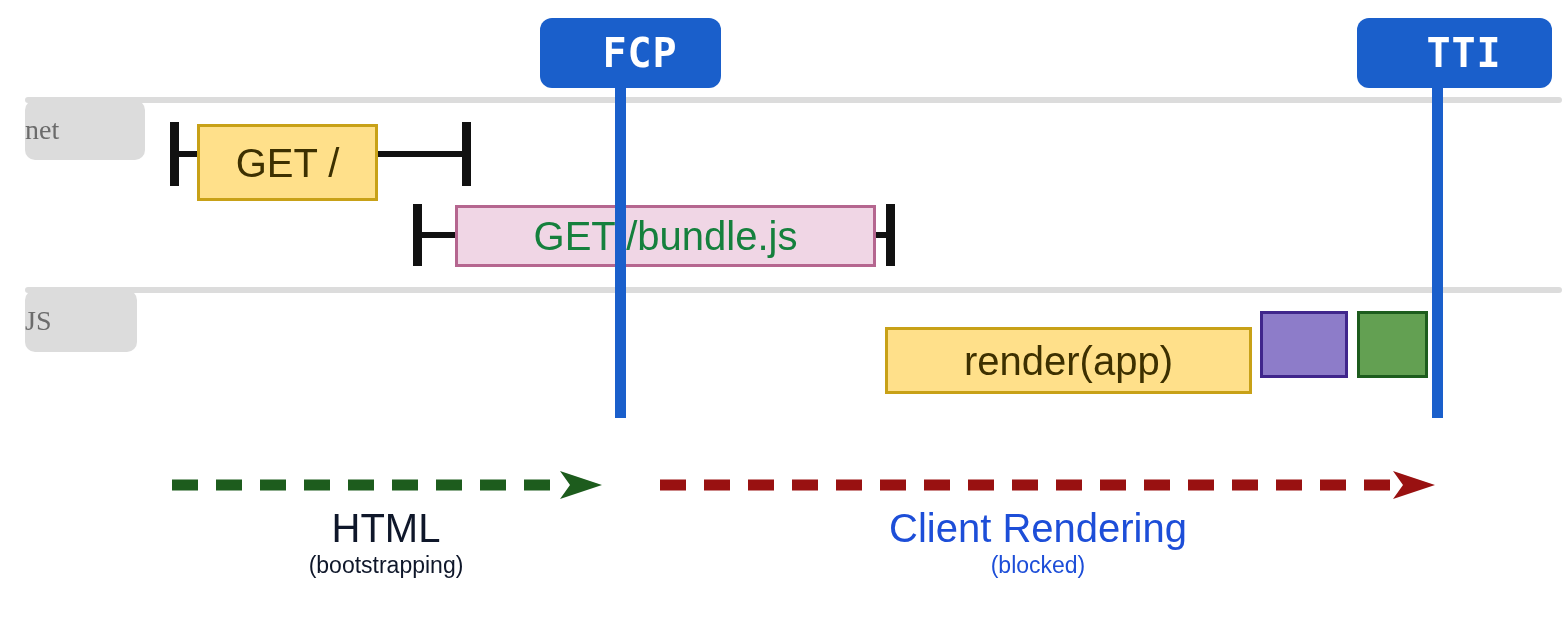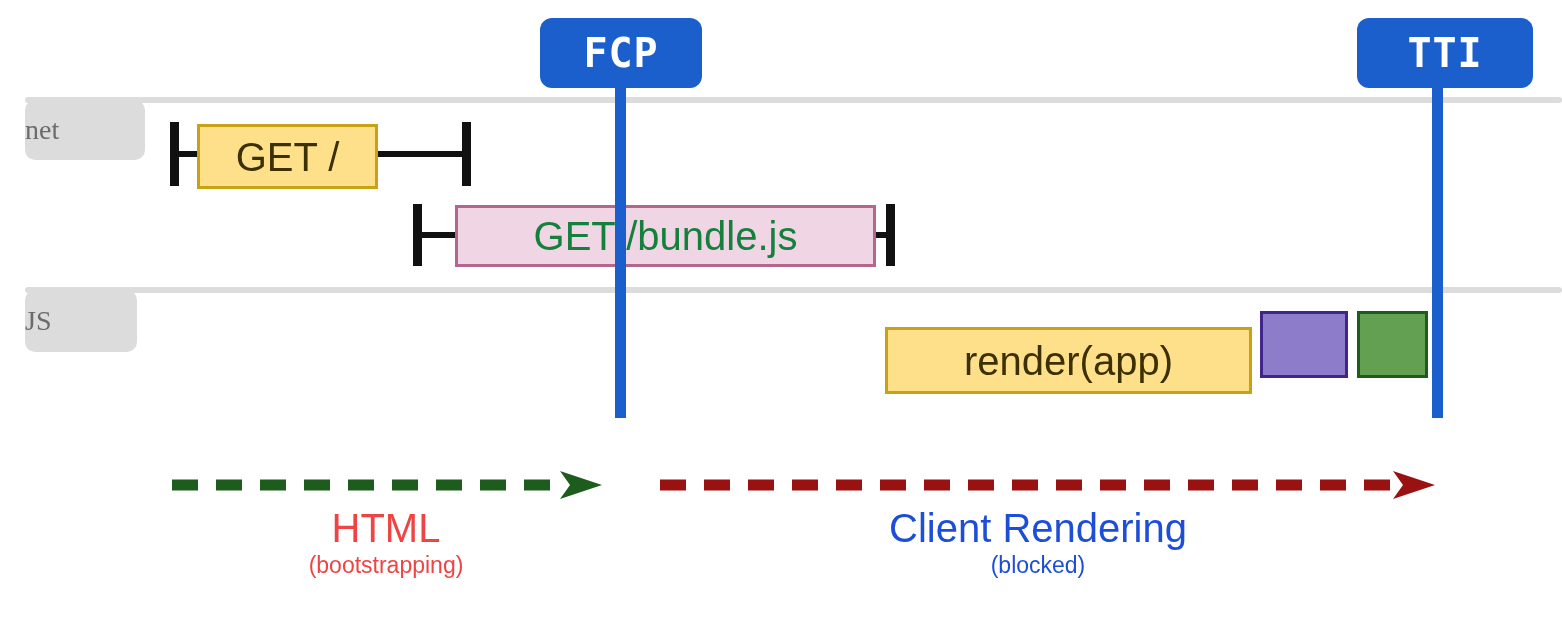--- a/index.html
+++ b/index.html
@@ -51,20 +51,21 @@
     border-radius: 12px;
     display: flex;
     align-items: center;
     justify-content: center;
     color: #ffffff;
     font-family: "DejaVu Sans Mono", monospace;
     font-weight: bold;
     font-size: 40px;
     letter-spacing: 1px;
     z-index: 6;
+    padding-left: 19px;
   }
   .milestone-line {
     position: absolute;
     width: 11px;
     background: #1a5fcb;
     z-index: 5;
   }
 
   
   .bar {
@@ -144,41 +145,41 @@
   </div>
 
   <div class="whisker-stem" id="wstem-get-root" style="left: 170px; top: 151px; width: 301px; background: rgb(17, 17, 17);"></div>
   <div class="whisker-cap" id="wcapl-get-root" style="left: 170px; top: 122px; height: 64px; background: rgb(17, 17, 17);"></div>
   <div class="whisker-cap" id="wcapr-get-root" style="left: 462px; top: 122px; height: 64px; background: rgb(17, 17, 17);"></div>
 
   <div class="whisker-stem" id="wstem-get-bundle" style="left: 413px; top: 232px; width: 482px; background: rgb(17, 17, 17);"></div>
   <div class="whisker-cap" id="wcapl-get-bundle" style="left: 413px; top: 204px; height: 62px; background: rgb(17, 17, 17);"></div>
   <div class="whisker-cap" id="wcapr-get-bundle" style="left: 886px; top: 204px; height: 62px; background: rgb(17, 17, 17);"></div>
 
-  <div class="bar" id="bar-get-root" style="left: 197px; top: 124px; width: 181px; height: 65px; background: rgb(255, 224, 138); border-color: rgb(200, 161, 23); color: rgb(61, 48, 0); justify-content: center;">
+  <div class="bar" id="bar-get-root" style="left: 197px; top: 124px; width: 181px; height: 77px; background: rgb(255, 224, 138); border-color: rgb(200, 161, 23); color: rgb(61, 48, 0); justify-content: center;">
     <span class="bar-label">GET /</span>
   </div>
 
   <div class="bar" id="bar-get-bundle" style="left: 455px; top: 205px; width: 421px; height: 62px; background: rgb(240, 214, 229); border-color: rgb(181, 102, 143); color: #15803d;">
     <span class="bar-label">GET /bundle.js</span>
   </div>
 
   <div class="bar" id="bar-render-app" style="left: 885px; top: 311px; width: 367px; height: 67px; background: rgb(255, 224, 138); border-color: rgb(200, 161, 23); color: rgb(61, 48, 0); margin-top: 16px;">
     <span class="bar-label">render(app)</span>
   </div>
 
   <div class="bar" id="bar-js-task-purple" style="left: 1260px; top: 311px; width: 88px; height: 67px; background: rgb(141, 124, 201); border-color: rgb(64, 38, 140); color: rgb(255, 255, 255);"></div>
   <div class="bar" id="bar-js-task-green" style="left: 1357px; top: 311px; width: 71px; height: 67px; border-color: rgb(29, 92, 29); color: rgb(255, 255, 255); background: rgb(99, 160, 82);"></div>
 
   <svg class="phase-arrow" id="arrow-html" viewBox="0 0 430 30" preserveAspectRatio="none" style="left: 172px; top: 470px; width: 430px;">
     <line id="arrow-html-line" x1="0" y1="15" x2="392" y2="15" stroke="#1d5c1d" stroke-width="11" stroke-dasharray="26 18" stroke-linecap="butt"></line>
     <polygon id="arrow-html-head" points="388,1 430,15 388,29 398,15" fill="#1d5c1d"></polygon>
   </svg>
 
-  <div class="phase-caption" id="caption-html" style="left: 176px; top: 505px; width: 420px; color: #ef4444;">
+  <div class="phase-caption" id="caption-html" style="left: 176px; top: 505px; width: 420px; color: #0f172a;">
     <span class="cap-main">HTML</span>
     <span class="cap-sub">(bootstrapping)</span>
   </div>
 
   <svg class="phase-arrow" id="arrow-client" viewBox="0 0 775 30" preserveAspectRatio="none" style="left: 660px; top: 470px; width: 775px;">
     <line id="arrow-client-line" x1="0" y1="15" x2="737" y2="15" stroke="#991111" stroke-width="11" stroke-dasharray="26 18" stroke-linecap="butt"></line>
     <polygon id="arrow-client-head" points="733,1 775,15 733,29 743,15" fill="#991111"></polygon>
   </svg>
 
   <div class="phase-caption" id="caption-client" style="left: 778px; top: 505px; width: 520px; color: #1d4ed8;">

